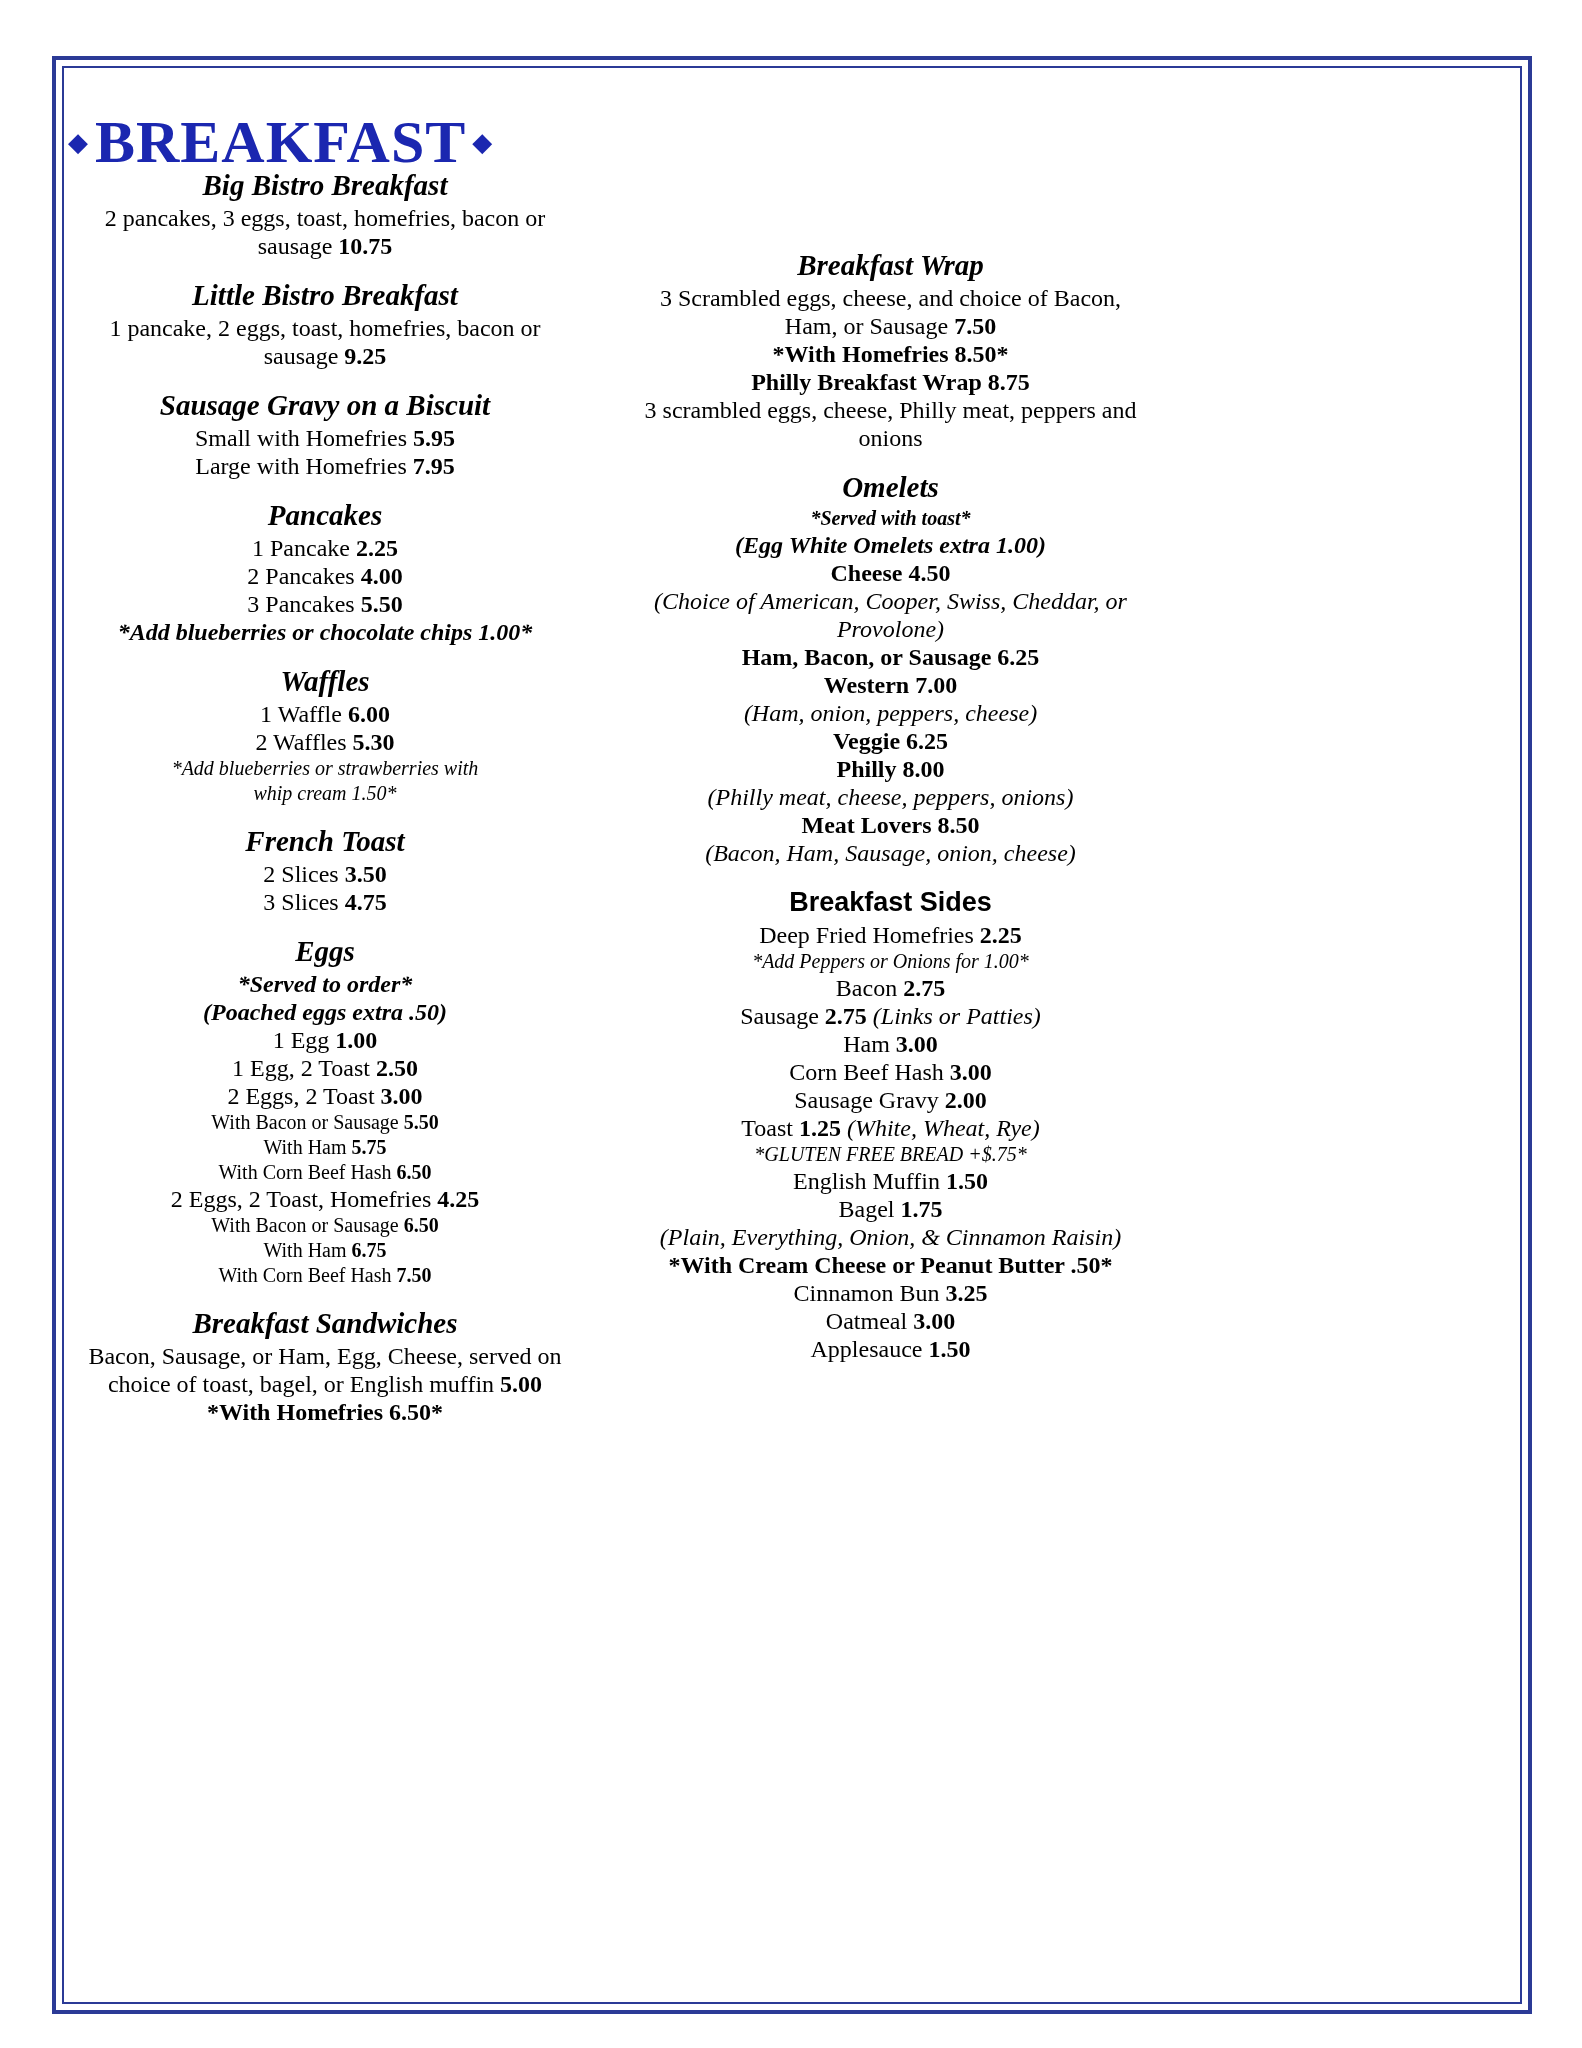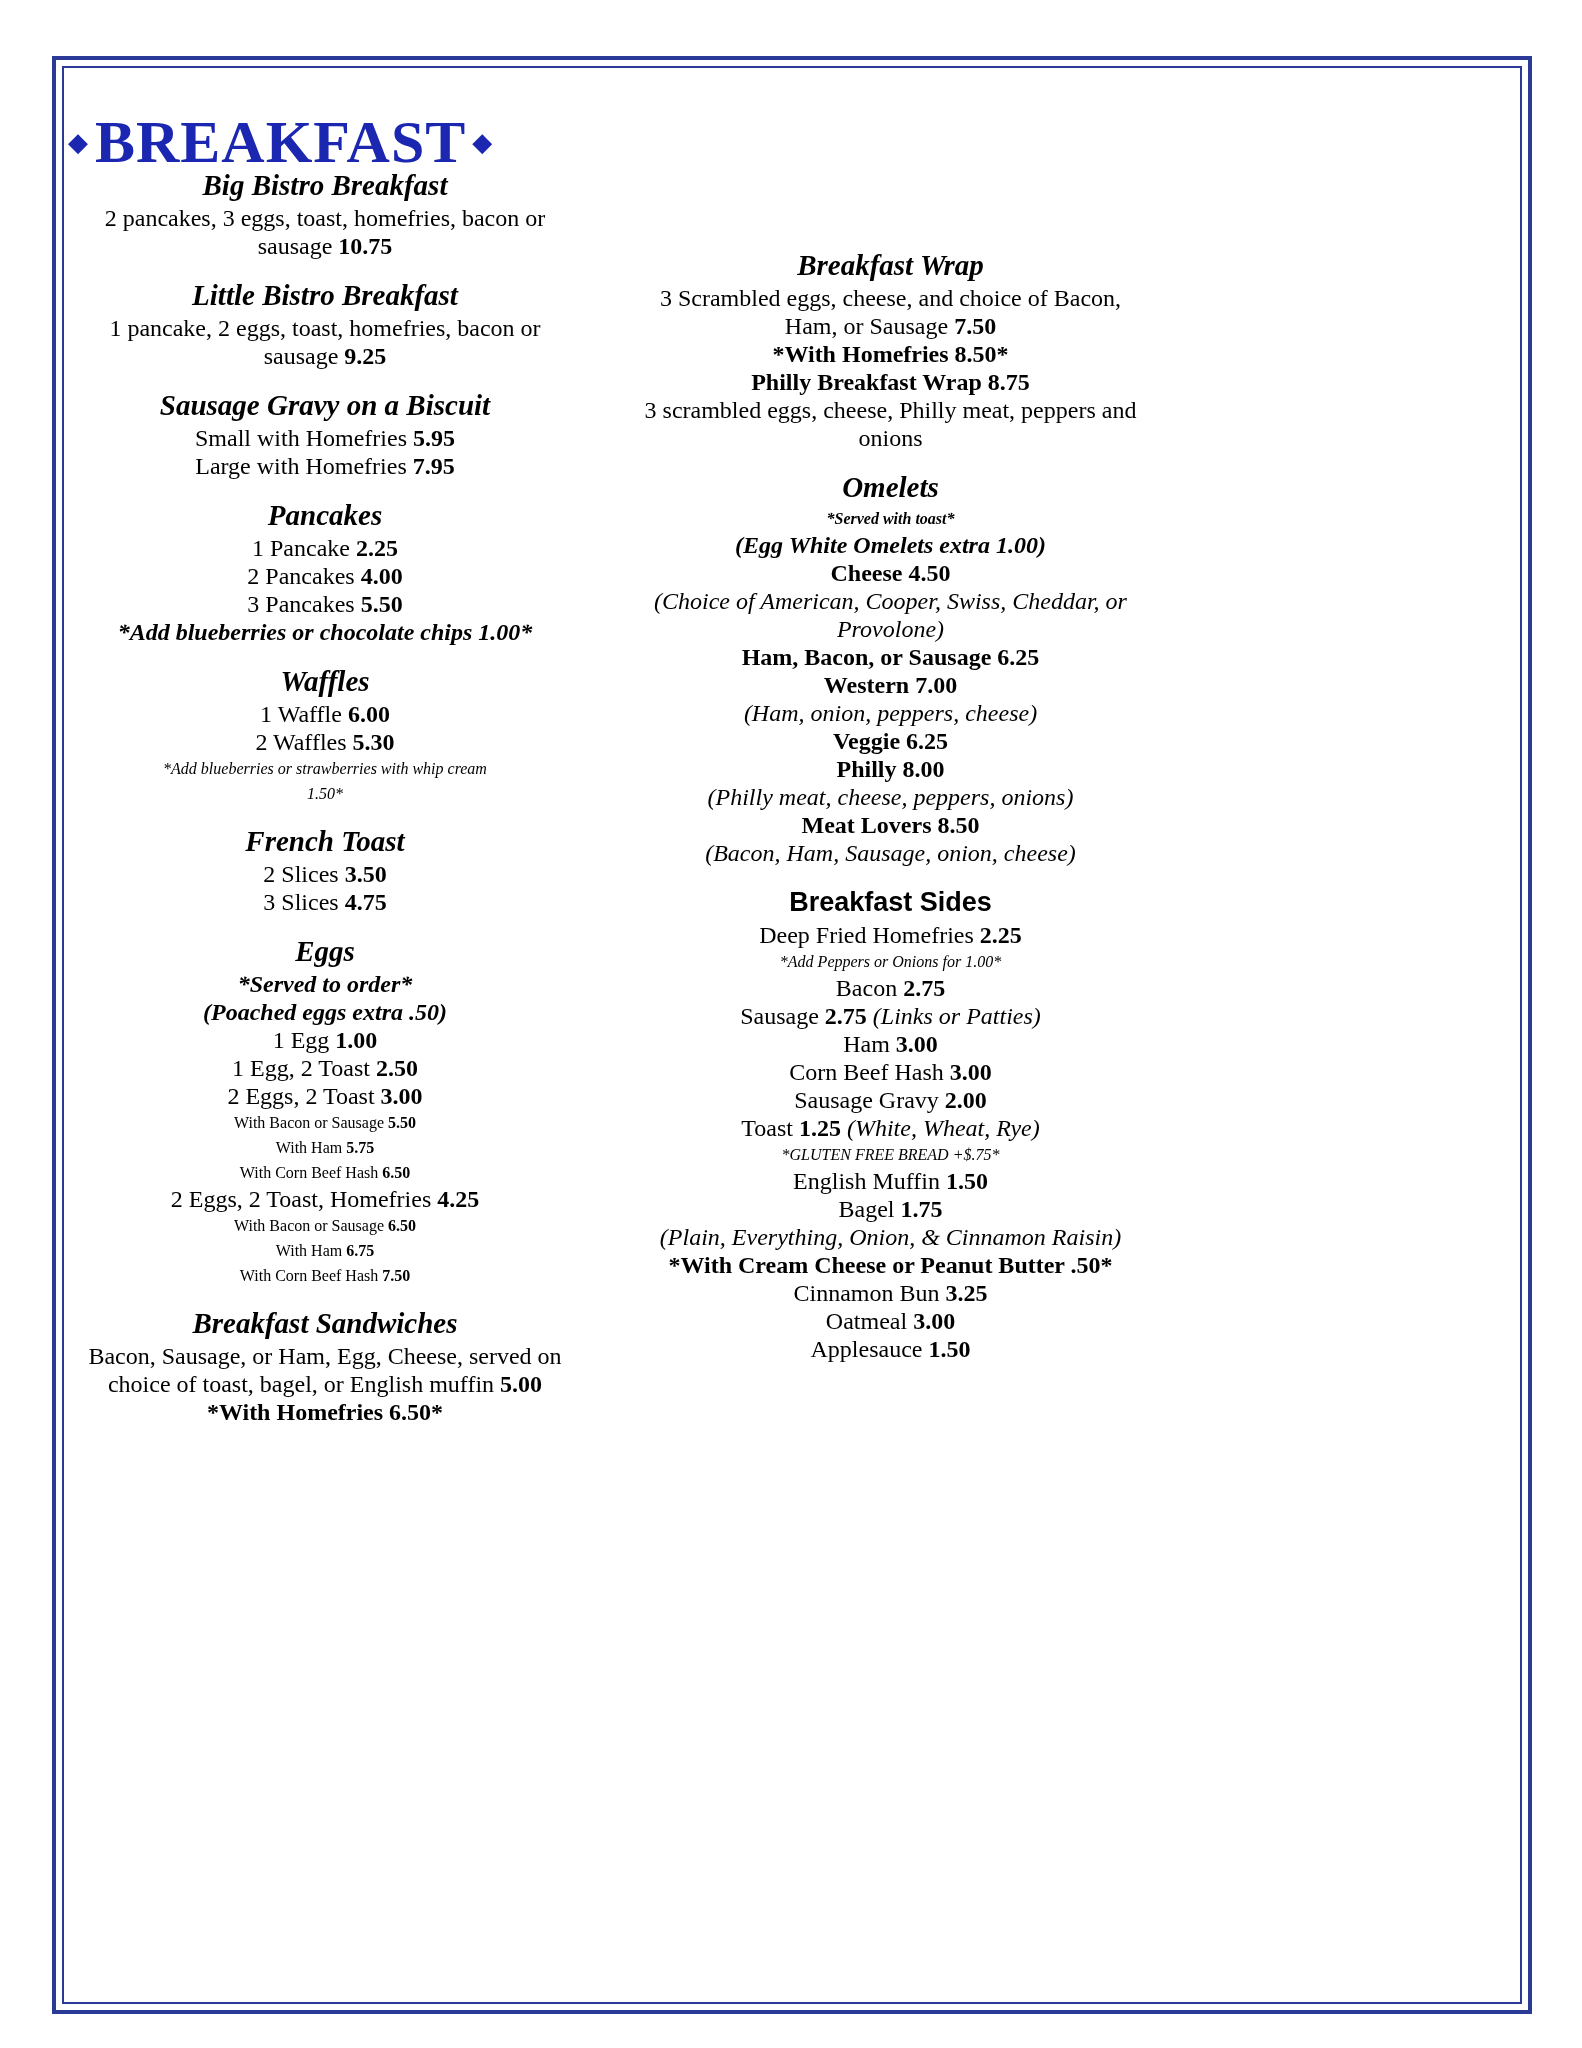--- a/index.html
+++ b/index.html
@@ -56,21 +56,21 @@
     font-style: italic;
     line-height: 38px;
     margin: 0;
   }
   .section-title.style-sans {
     font-style: normal;
     font-family: Liberation Sans, sans-serif;
     font-size: 27px;
   }
   .line { font-size: 24px; line-height: 28px; }
-  .line.small { font-size: 16px; line-height: 25px; }
+  .line.small { font-size: 20px; line-height: 25px; }
   .line.narrow { max-width: 350px; margin-left: auto; margin-right: auto; }
   .f-r  { font-style: normal; font-weight: normal; }
   .f-b  { font-weight: bold; }
   .f-i  { font-style: italic; }
   .f-bi { font-weight: bold; font-style: italic; }
 </style>
 </head>
 <body>
 
 <div class="page">

